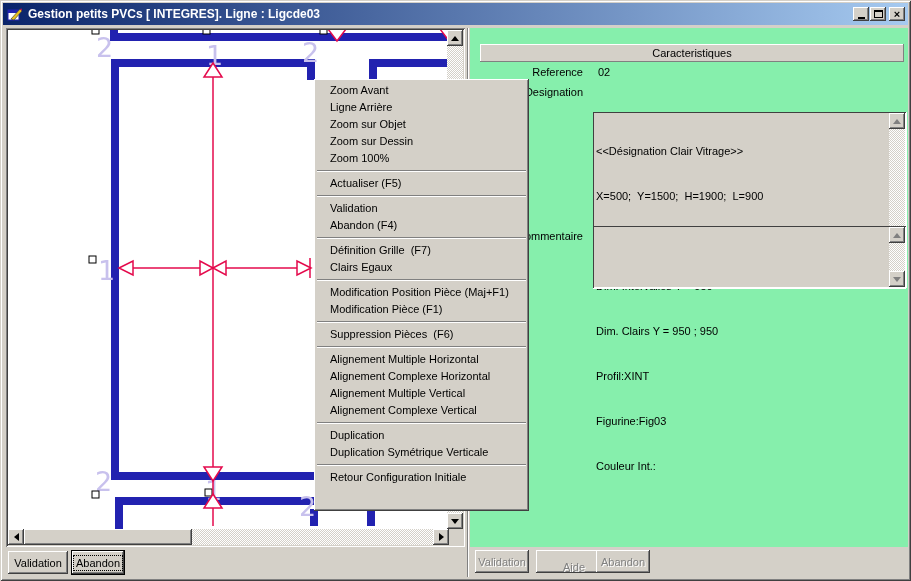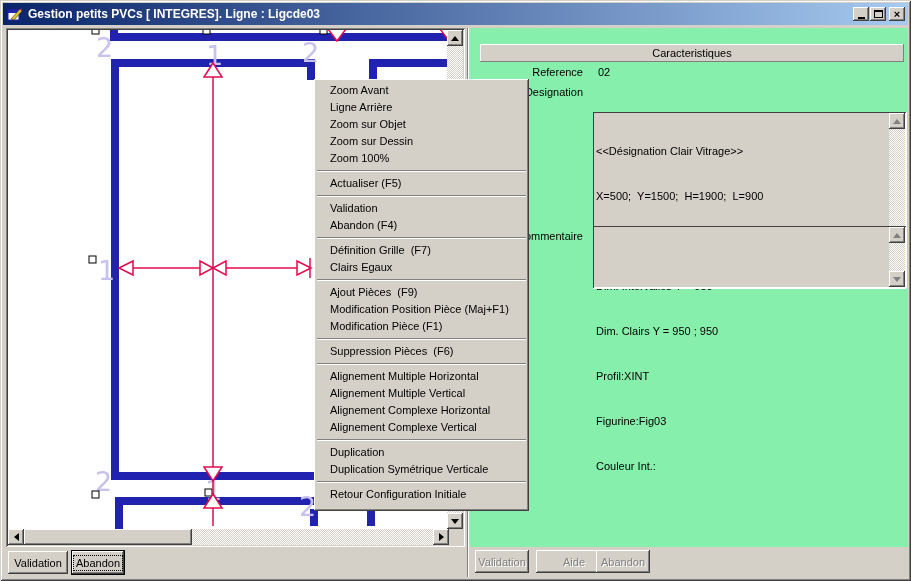--- a/index.html
+++ b/index.html
@@ -231,47 +231,46 @@
     <div class="menu-item">Zoom 100%</div>
     <div class="menu-sep"></div>
     <div class="menu-item">Actualiser (F5)</div>
     <div class="menu-sep"></div>
     <div class="menu-item">Validation</div>
     <div class="menu-item">Abandon (F4)</div>
     <div class="menu-sep"></div>
     <div class="menu-item">Définition Grille  (F7)</div>
     <div class="menu-item">Clairs Egaux</div>
     <div class="menu-sep"></div>
-    <div class="menu-item">Ajout Pièces  (F9)</div>
     <div class="menu-item">Modification Position Pièce (Maj+F1)</div>
     <div class="menu-item">Modification Pièce (F1)</div>
     <div class="menu-sep"></div>
     <div class="menu-item">Suppression Pièces  (F6)</div>
     <div class="menu-sep"></div>
     <div class="menu-item">Alignement Multiple Horizontal</div>
+    <div class="menu-item">Alignement Complexe Horizontal</div>
     <div class="menu-item">Alignement Multiple Vertical</div>
-    <div class="menu-item">Alignement Complexe Horizontal</div>
     <div class="menu-item">Alignement Complexe Vertical</div>
     <div class="menu-sep"></div>
     <div class="menu-item">Duplication</div>
     <div class="menu-item">Duplication Symétrique Verticale</div>
     <div class="menu-sep"></div>
     <div class="menu-item">Retour Configuration Initiale</div>
   </div>
 
   <div class="btn raised" style="left:8px; top:551px; width:60px;">
     <span>Validation</span>
   </div>
   <div class="btn btn-default" style="left:72px; top:551px; width:52px;">
     <span class="focus-label">Abandon</span>
   </div>
 
   <div class="btn raised btn-disabled" style="left:475px; top:550px; width:54px;">
     <span>Validation</span>
   </div>
-  <div class="btn raised btn-disabled" style="left:536px; top:550px; width:76px;">
+  <div class="btn raised btn-disabled" style="left:536px; top:550px; width:76px;align-items:flex-end;">
     <span>Aide</span>
   </div>
   <div class="btn raised btn-disabled" style="left:596px; top:550px; width:54px;">
     <span>Abandon</span>
   </div>
 
 </div>
 
 </body></html>

